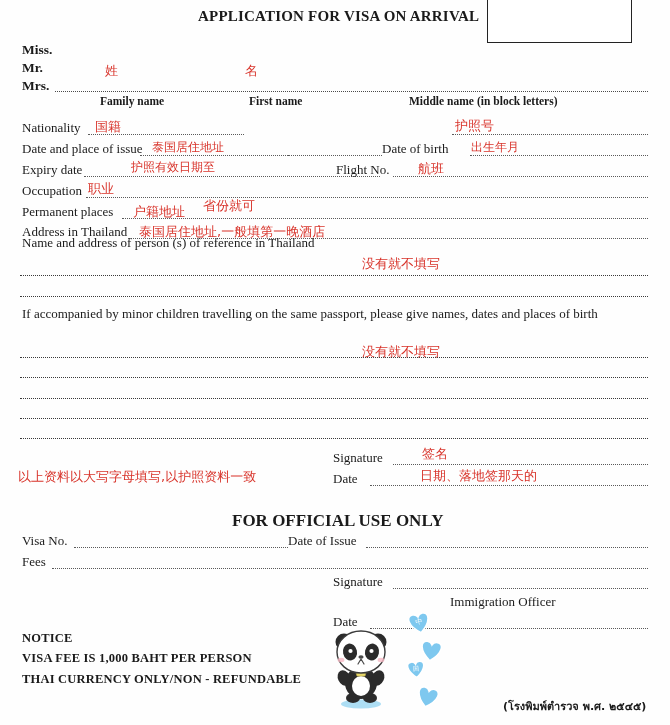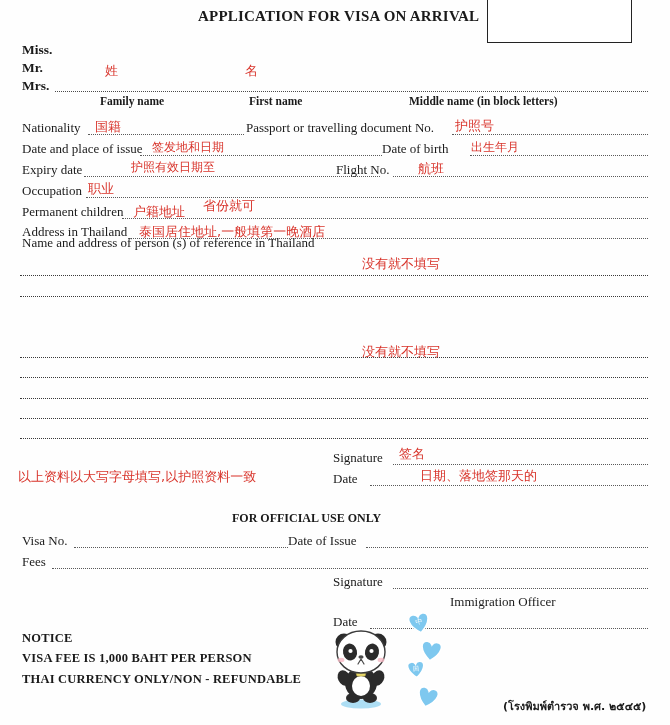--- a/index.html
+++ b/index.html
@@ -45,21 +45,21 @@
     white-space: nowrap;
   }
   .cn-sm { font-size: 12px; }
   .notice {
     font-size: 12.5px;
     font-weight: bold;
     letter-spacing: 0.2px;
   }
   .sect-title {
     font-weight: bold;
-    font-size: 12px;
+    font-size: 17px;
   }
   .thai {
     font-size: 11px;
     font-weight: bold;
     font-family: "DejaVu Sans", "Liberation Sans", sans-serif;
   }
   .para {
     font-size: 13px;
     line-height: 18px;
     text-align: justify;
@@ -124,71 +124,71 @@
 
   <div class="abs colhead" style="left:100px; top:95px;">Family name</div>
   <div class="abs colhead" style="left:249px; top:95px;">First name</div>
   <div class="abs colhead" style="left:361px; top:95px;margin-left:48px;">Middle name</div>
   <div class="abs colhead" style="left:477px; top:95px;">(in block letters)</div>
 
   <div class="abs lbl-n" style="left:22px; top:120px;">Nationality</div>
   <div class="dots-thin" style="left:88px; top:133px; width:156px;"></div>
   <div class="abs cn" style="left:95px; top:118px;">国籍</div>
 
-  <div class="abs lbl-n" style="left:246px; top:120px;">Passport or travelling document No.</div>
   <div class="dots-thin" style="left:452px; top:133px; width:196px;"></div>
   <div class="abs cn" style="left:455px; top:117px;">护照号</div>
 
   <div class="abs lbl-n" style="left:22px; top:141px;">Date and place of issue</div>
   <div class="dots-thin" style="left:140px; top:154px; width:240px;"></div>
-  <div class="abs cn cn-sm" style="left:152px; top:139px;">签发地和日期</div>
+  <div class="abs cn cn-sm" style="left:152px; top:139px;">泰国居住地址</div>
 
   <div class="abs lbl-n" style="left:382px; top:141px;">Date of birth</div>
   <div class="dots-thin" style="left:288px; top:154px; width:94px;"></div>
   <div class="dots-thin" style="left:470px; top:154px; width:178px;"></div>
   <div class="abs cn cn-sm" style="left:471px; top:139px;">出生年月</div>
 
   <div class="abs lbl-n" style="left:22px; top:162px;">Expiry date</div>
   <div class="dots-thin" style="left:84px; top:175px; width:296px;"></div>
   <div class="abs cn cn-sm" style="left:131px; top:159px;">护照有效日期至</div>
 
   <div class="abs lbl-n" style="left:336px; top:162px;">Flight No.</div>
   <div class="dots-thin" style="left:393px; top:175px; width:255px;"></div>
   <div class="abs cn" style="left:418px; top:160px;">航班</div>
 
   <div class="abs lbl-n" style="left:22px; top:183px;">Occupation</div>
   <div class="dots-thin" style="left:86px; top:196px; width:562px;"></div>
   <div class="abs cn" style="left:88px; top:180px;">职业</div>
 
-  <div class="abs lbl-n" style="left:22px; top:204px;">Permanent children</div>
+  <div class="abs lbl-n" style="left:22px; top:204px;">Permanent places</div>
   <div class="dots-thin" style="left:122px; top:217px; width:526px;"></div>
   <div class="abs cn" style="left:133px; top:203px;">户籍地址</div>
   <div class="abs cn" style="left:203px; top:197px;">省份就可</div>
 
   <div class="abs lbl-n" style="left:22px; top:224px;">Address in Thailand</div>
   <div class="dots-thin" style="left:128px; top:237px; width:520px;"></div>
   <div class="abs cn" style="left:139px; top:223px;">泰国居住地址,一般填第一晚酒店</div>
 
   <div class="abs lbl-n" style="left:22px; top:235px;">Name and address of person (s) of reference in Thailand</div>
   <div class="abs cn" style="left:362px; top:255px;">没有就不填写</div>
 
   <div class="rule" style="left:20px; top:275px; width:628px;"></div>
   <div class="rule" style="left:20px; top:296px; width:628px;"></div>
 
+  <div class="abs para" style="left:22px; top:305px; width:626px;">If accompanied by minor children travelling on the same passport, please give names, dates and places of birth</div>
   <div class="abs cn" style="left:362px; top:343px;">没有就不填写</div>
 
   <div class="rule" style="left:20px; top:357px; width:628px;"></div>
   <div class="rule" style="left:20px; top:377px; width:628px;"></div>
   <div class="rule" style="left:20px; top:398px; width:628px;"></div>
   <div class="rule" style="left:20px; top:418px; width:628px;"></div>
   <div class="rule" style="left:20px; top:438px; width:628px;"></div>
 
   <div class="abs lbl-n" style="left:333px; top:450px;">Signature</div>
   <div class="dots-thin" style="left:393px; top:463px; width:255px;"></div>
-  <div class="abs cn" style="left:399px; top:445px;text-align:right;">签名</div>
+  <div class="abs cn" style="left:422px; top:445px;text-align:right;">签名</div>
 
   <div class="abs lbl-n" style="left:333px; top:471px;">Date</div>
   <div class="dots-thin" style="left:370px; top:484px; width:278px;"></div>
   <div class="abs cn" style="left:420px; top:467px;">日期、落地签那天的</div>
 
   <div class="abs cn" style="left:18px; top:468px;">以上资料以大写字母填写,以护照资料一致</div>
 
   <div class="abs sect-title" style="left:232px; top:511px;">FOR OFFICIAL USE ONLY</div>
 
   <div class="abs lbl-n" style="left:22px; top:533px;">Visa No.</div>

